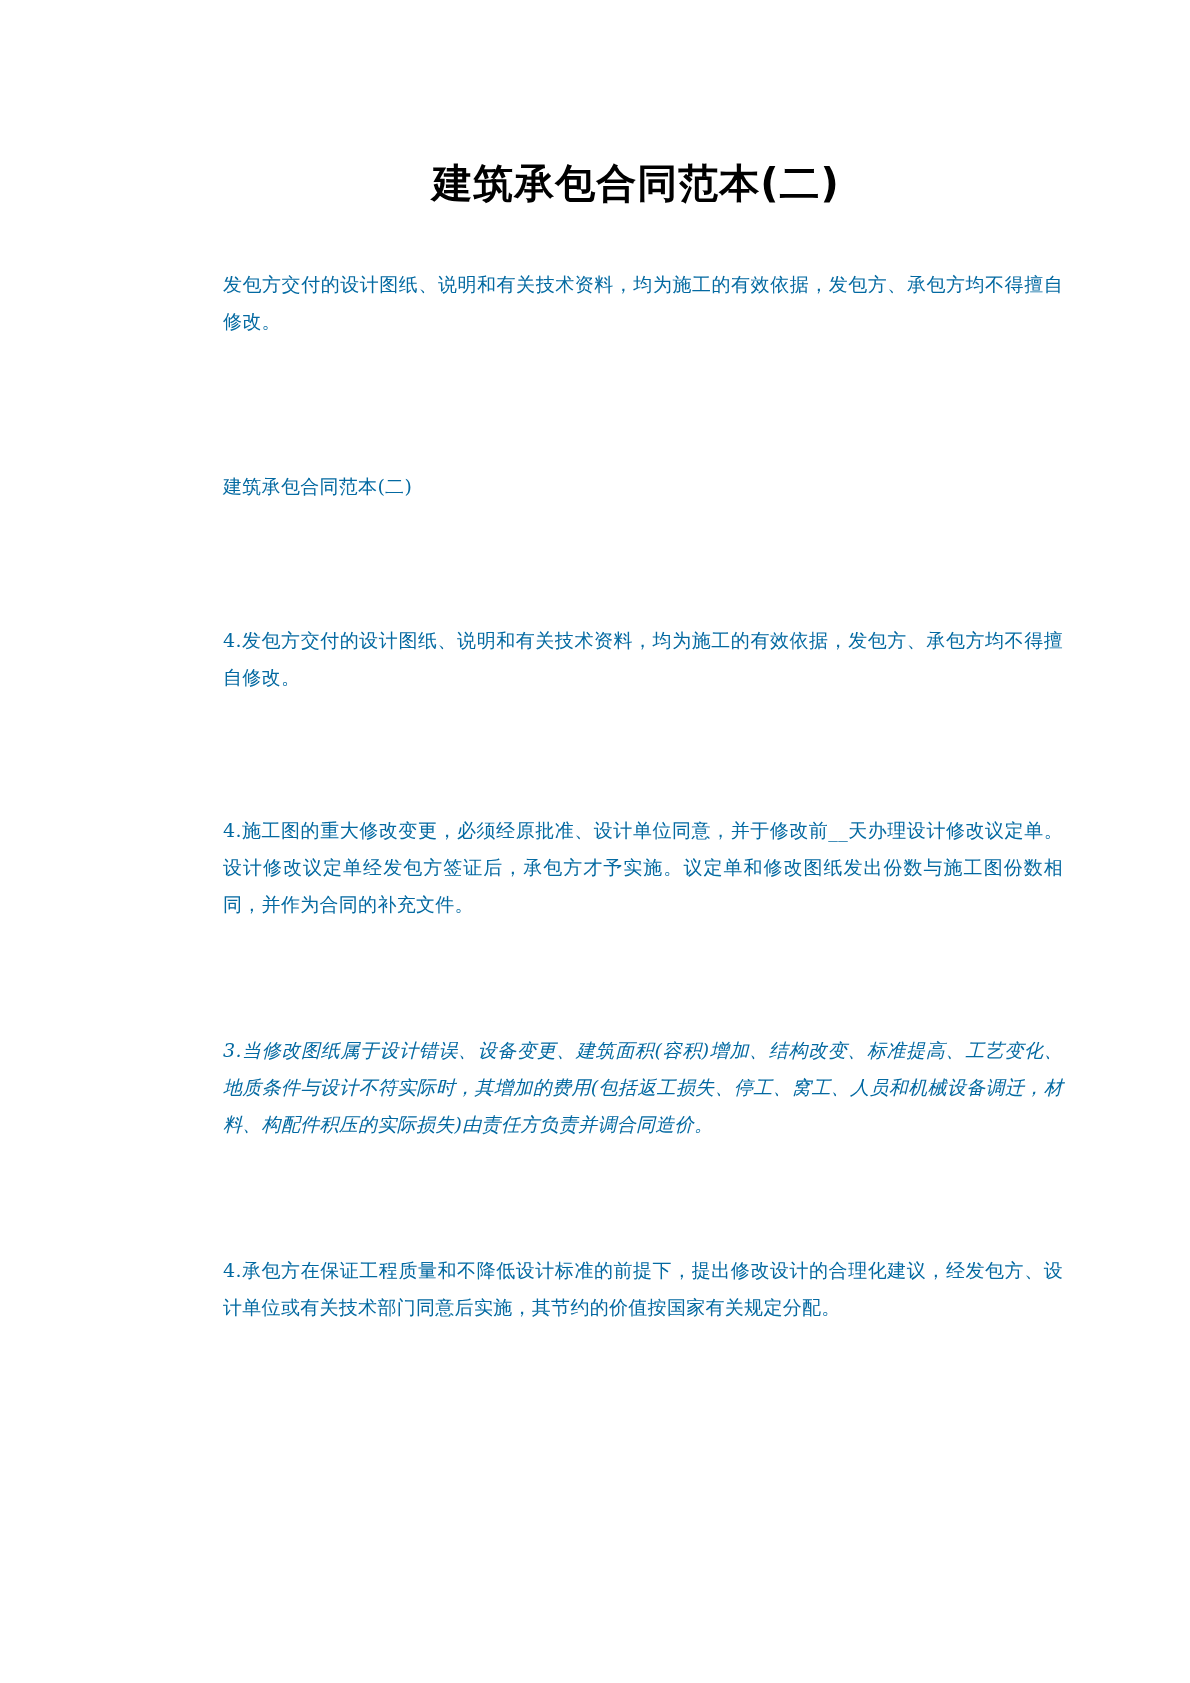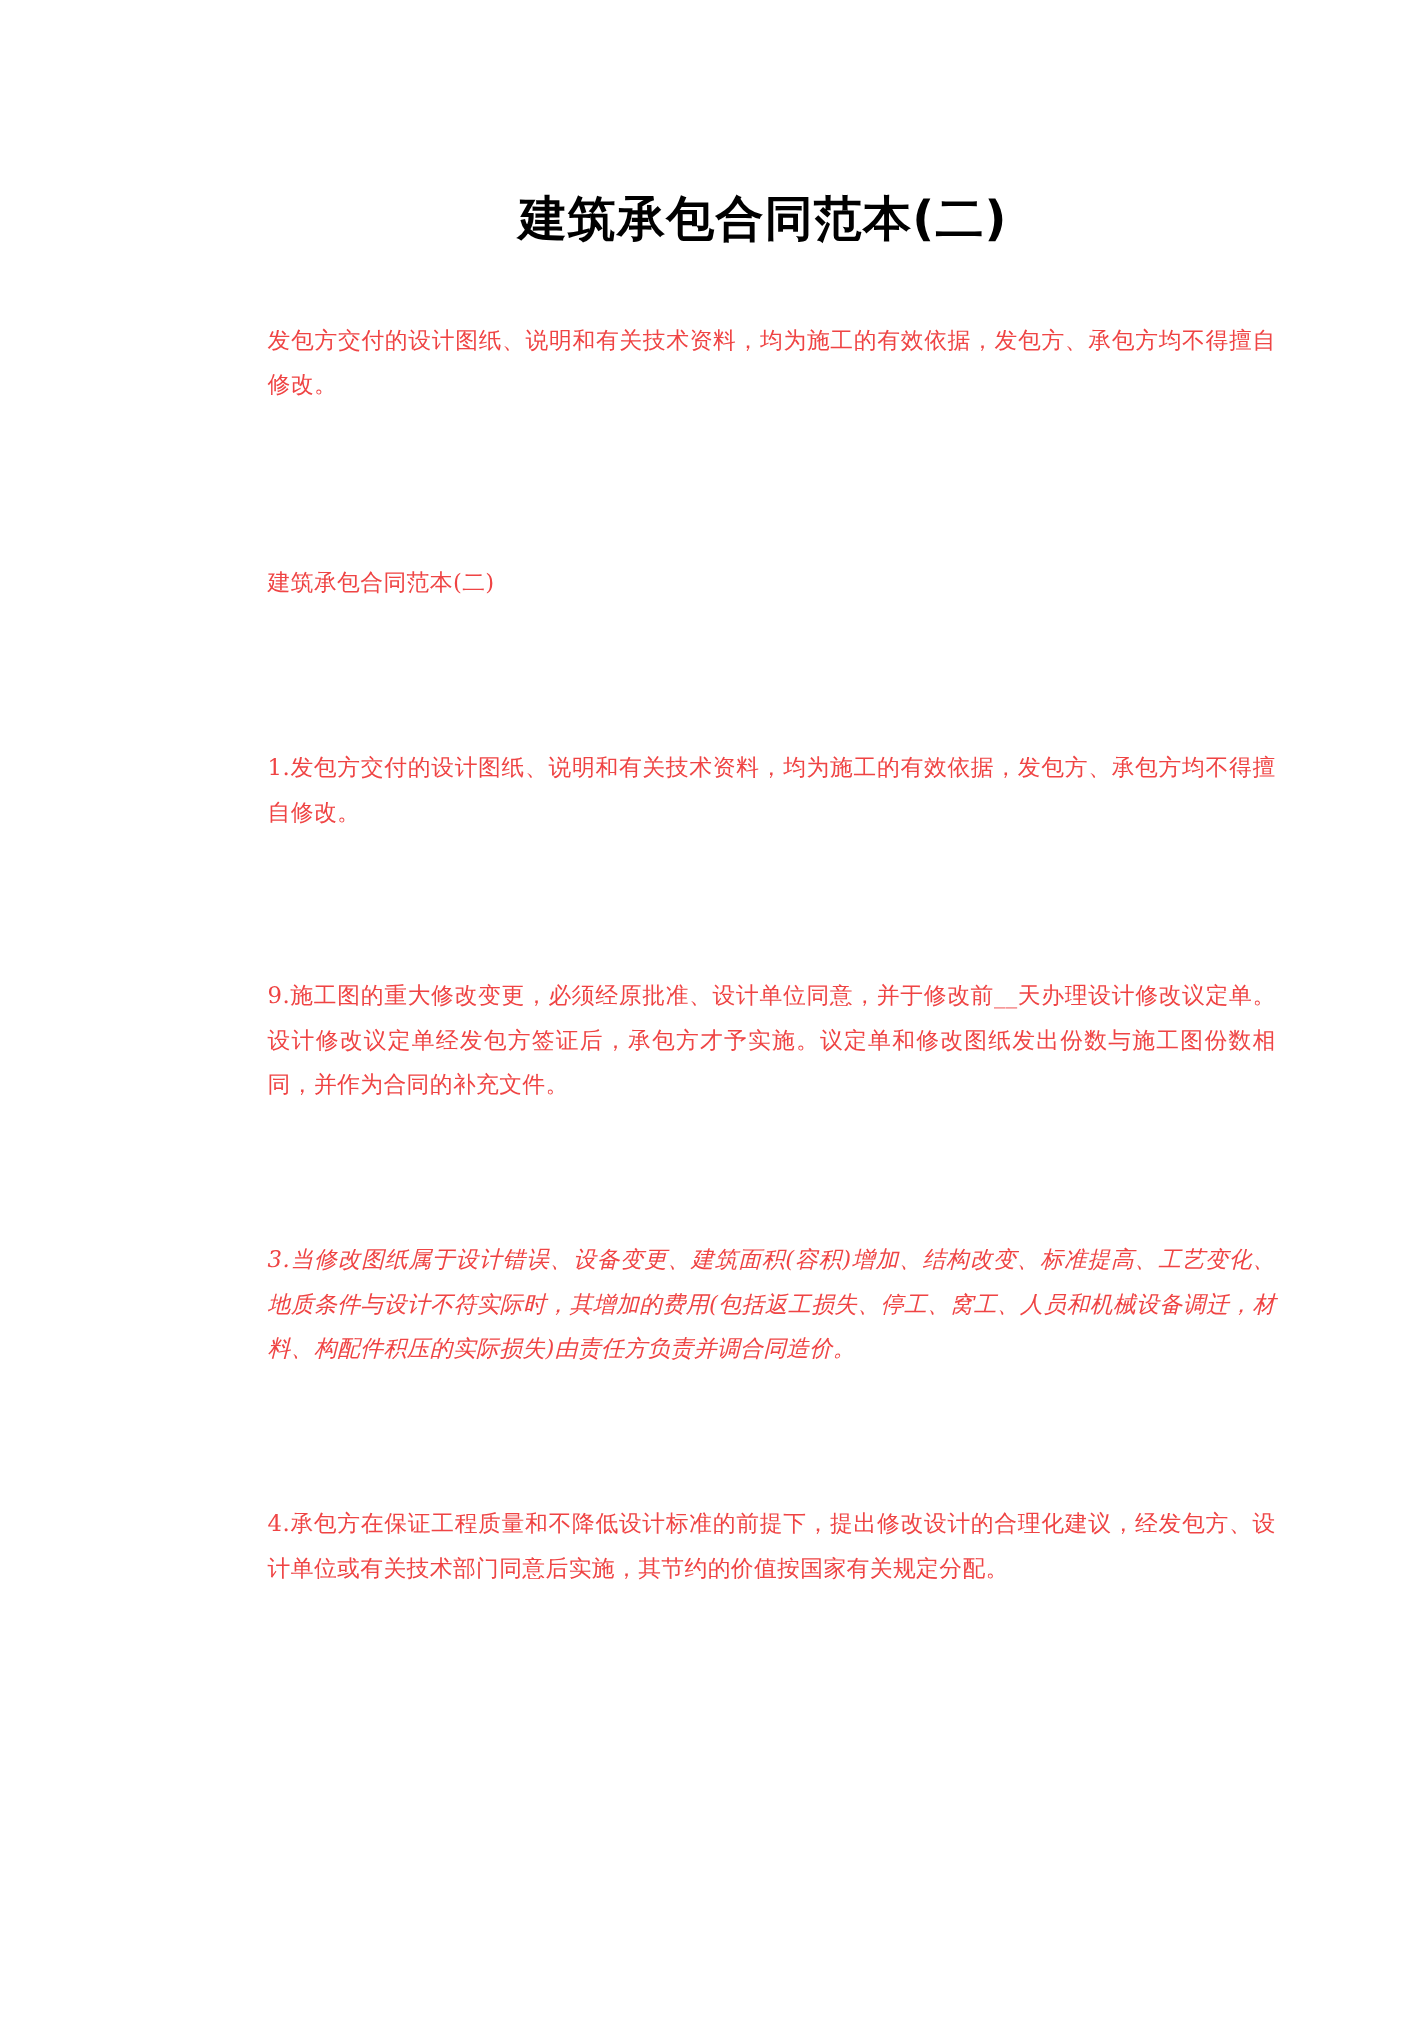--- a/index.html
+++ b/index.html
@@ -35,35 +35,35 @@
       color: #000;
       font-family: "DejaVu Sans", "Liberation Sans", sans-serif;
     }
     .para {
       position: absolute;
       left: 182px;
       width: 840px;
       font-size: 19px;
       line-height: 37px;
       letter-spacing: 0.3px;
-      color: #ef4444;
+      color: #0369a1;
       text-align: justify;
     }
   </style>
 </head>
 <body>
 
 <div class="page">
   <div class="title">建筑承包合同范本(二)</div>
 
   <p class="para" style="top:266px;margin:0;">发包方交付的设计图纸、说明和有关技术资料，均为施工的有效依据，发包方、承包方均不得擅自修改。</p>
 
   <p class="para" style="top:468px;margin:0;">建筑承包合同范本(二)</p>
 
-  <p class="para" style="top:622px;margin:0;">1.发包方交付的设计图纸、说明和有关技术资料，均为施工的有效依据，发包方、承包方均不得擅自修改。</p>
+  <p class="para" style="top:622px;margin:0;">4.发包方交付的设计图纸、说明和有关技术资料，均为施工的有效依据，发包方、承包方均不得擅自修改。</p>
 
-  <p class="para" style="top:812px;margin:0;">9.施工图的重大修改变更，必须经原批准、设计单位同意，并于修改前__天办理设计修改议定单。设计修改议定单经发包方签证后，承包方才予实施。议定单和修改图纸发出份数与施工图份数相同，并作为合同的补充文件。</p>
+  <p class="para" style="top:812px;margin:0;">4.施工图的重大修改变更，必须经原批准、设计单位同意，并于修改前__天办理设计修改议定单。设计修改议定单经发包方签证后，承包方才予实施。议定单和修改图纸发出份数与施工图份数相同，并作为合同的补充文件。</p>
 
   <p class="para" style="top:1032px;margin:0;font-style:italic;">3.当修改图纸属于设计错误、设备变更、建筑面积(容积)增加、结构改变、标准提高、工艺变化、地质条件与设计不符实际时，其增加的费用(包括返工损失、停工、窝工、人员和机械设备调迁，材料、构配件积压的实际损失)由责任方负责并调合同造价。</p>
 
   <p class="para" style="top:1252px;margin:0;">4.承包方在保证工程质量和不降低设计标准的前提下，提出修改设计的合理化建议，经发包方、设计单位或有关技术部门同意后实施，其节约的价值按国家有关规定分配。</p>
 
 </div>
 
 </body></html>

